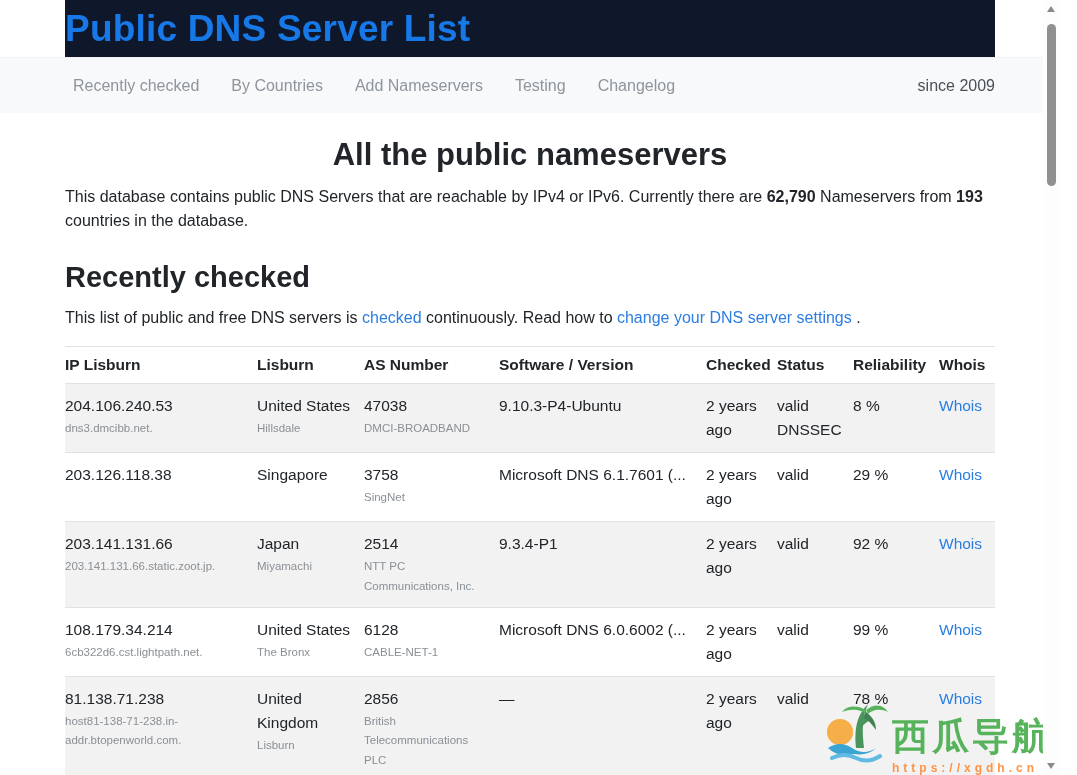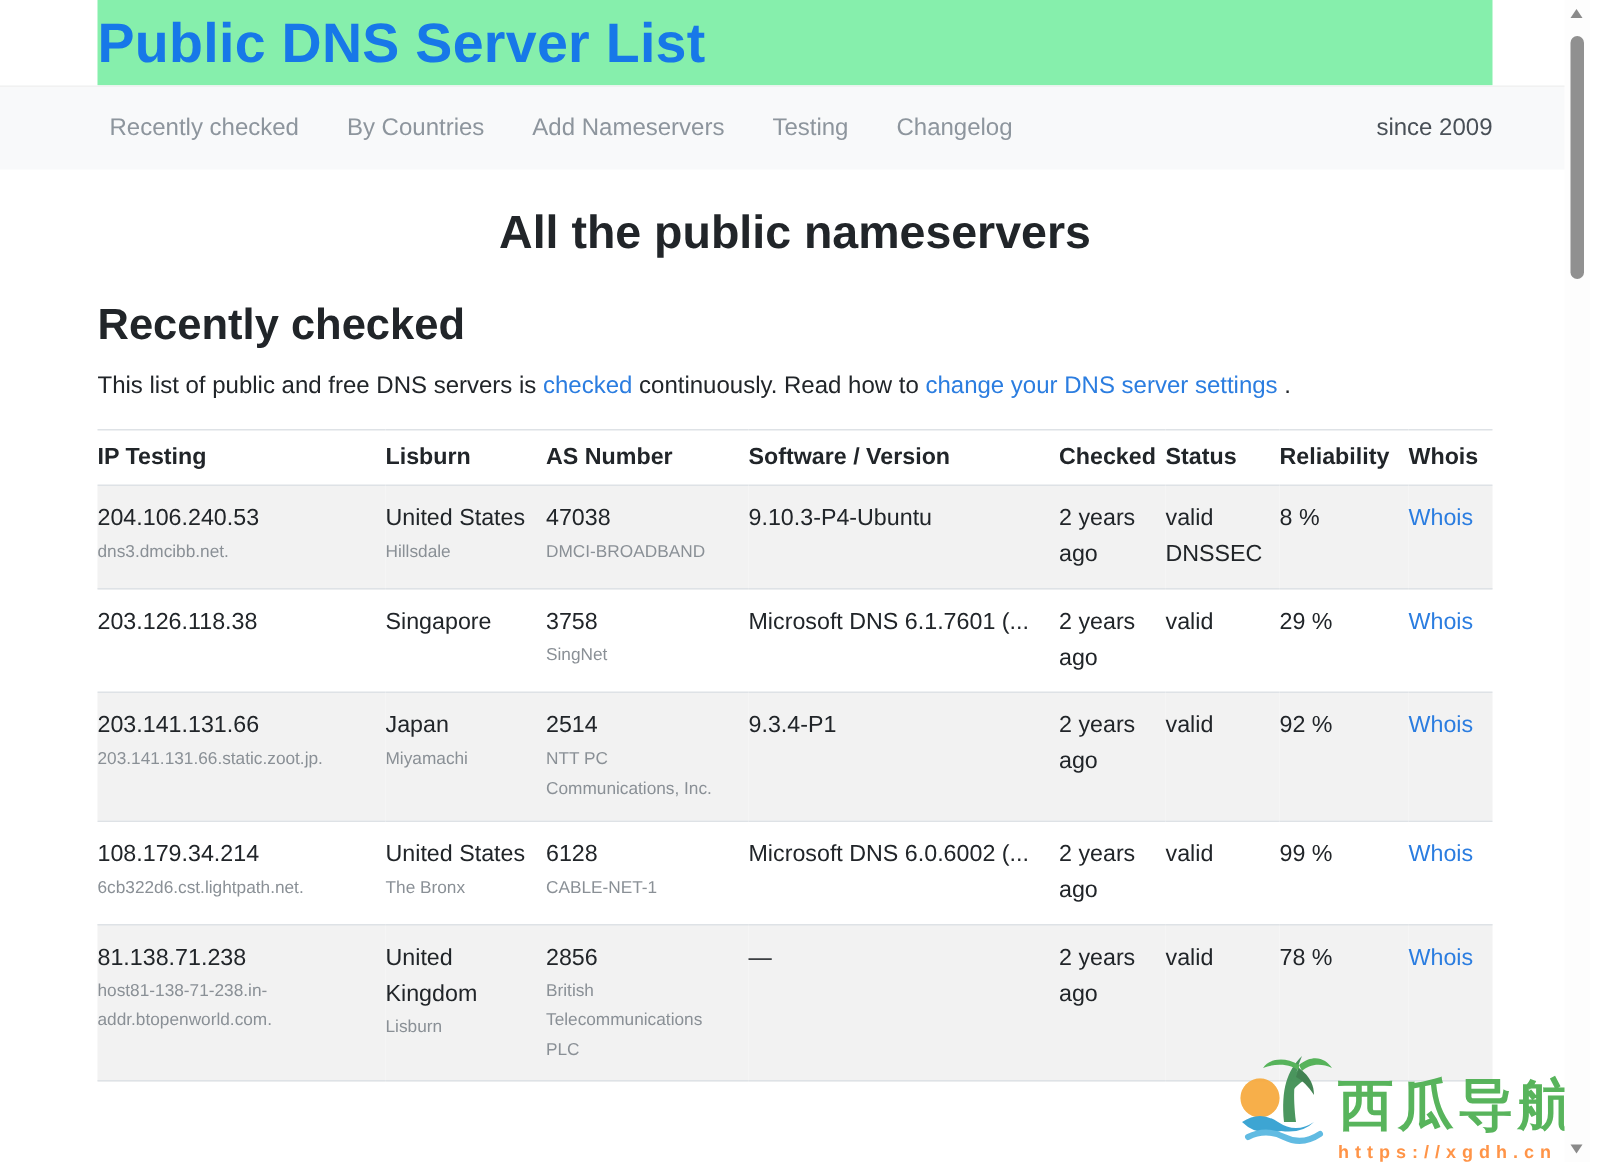--- a/index.html
+++ b/index.html
@@ -7,21 +7,21 @@
     width: 1077px; height: 775px;
     overflow: hidden;
     background: #fff;
     font-family: "Liberation Sans", "DejaVu Sans", sans-serif;
     color: #212529;
   }
   .viewport { position: relative; width: 1060px; height: 775px; overflow: hidden; }
   .container { width: 930px; margin: 0 auto; }
 
   
-  .site-header { padding: 7px 0 6px 0; background: #86efac; }
+  .site-header { padding: 7px 0 6px 0; background: #0f172a; }
   .site-title {
     font-size: 37px; font-weight: bold; color: #1778e8;
     letter-spacing: 0.2px; line-height: 1.2;
   }
 
   
   .nav-bar {
     background: #f8f9fa;
     border-top: 1px solid #f1f1f1;
     height: 56px;
@@ -125,38 +125,39 @@
       <a class="nav-link">Add Nameservers</a>
       <a class="nav-link">Testing</a>
       <a class="nav-link">Changelog</a>
       <span class="nav-since">since 2009</span>
     </div>
   </nav>
 
   <main class="main-content container">
 
     <h1 class="section-heading">All the public nameservers</h1>
+    <p class="lead"><span>This database contains public DNS Servers that are reachable by IPv4 or IPv6. Currently there are </span><b>62,790</b><span> Nameservers from </span><b>193</b><span> countries in the database.</span></p>
 
     <h2 class="section-heading">Recently checked</h2>
     <p class="lead"><span>This list of public and free DNS servers is </span><a class="text-link">checked</a><span> continuously. Read how to </span><a class="text-link">change your DNS server settings</a><span> .</span></p>
 
     <table class="dns-table">
       <colgroup>
         <col class="c-ip">
           <col class="c-loc">
           <col class="c-as">
           <col class="c-sw">
         <col class="c-chk">
           <col class="c-st">
           <col class="c-rel">
           <col class="c-who">
       </colgroup>
       <thead>
         <tr>
-          <th>IP Testing</th>
+          <th>IP Lisburn</th>
           <th>Lisburn</th>
           <th>AS Number</th>
           <th>Software / Version</th>
           <th>Checked</th>
           <th>Status</th>
           <th>Reliability</th>
           <th>Whois</th>
         </tr>
       </thead>
       <tbody>

